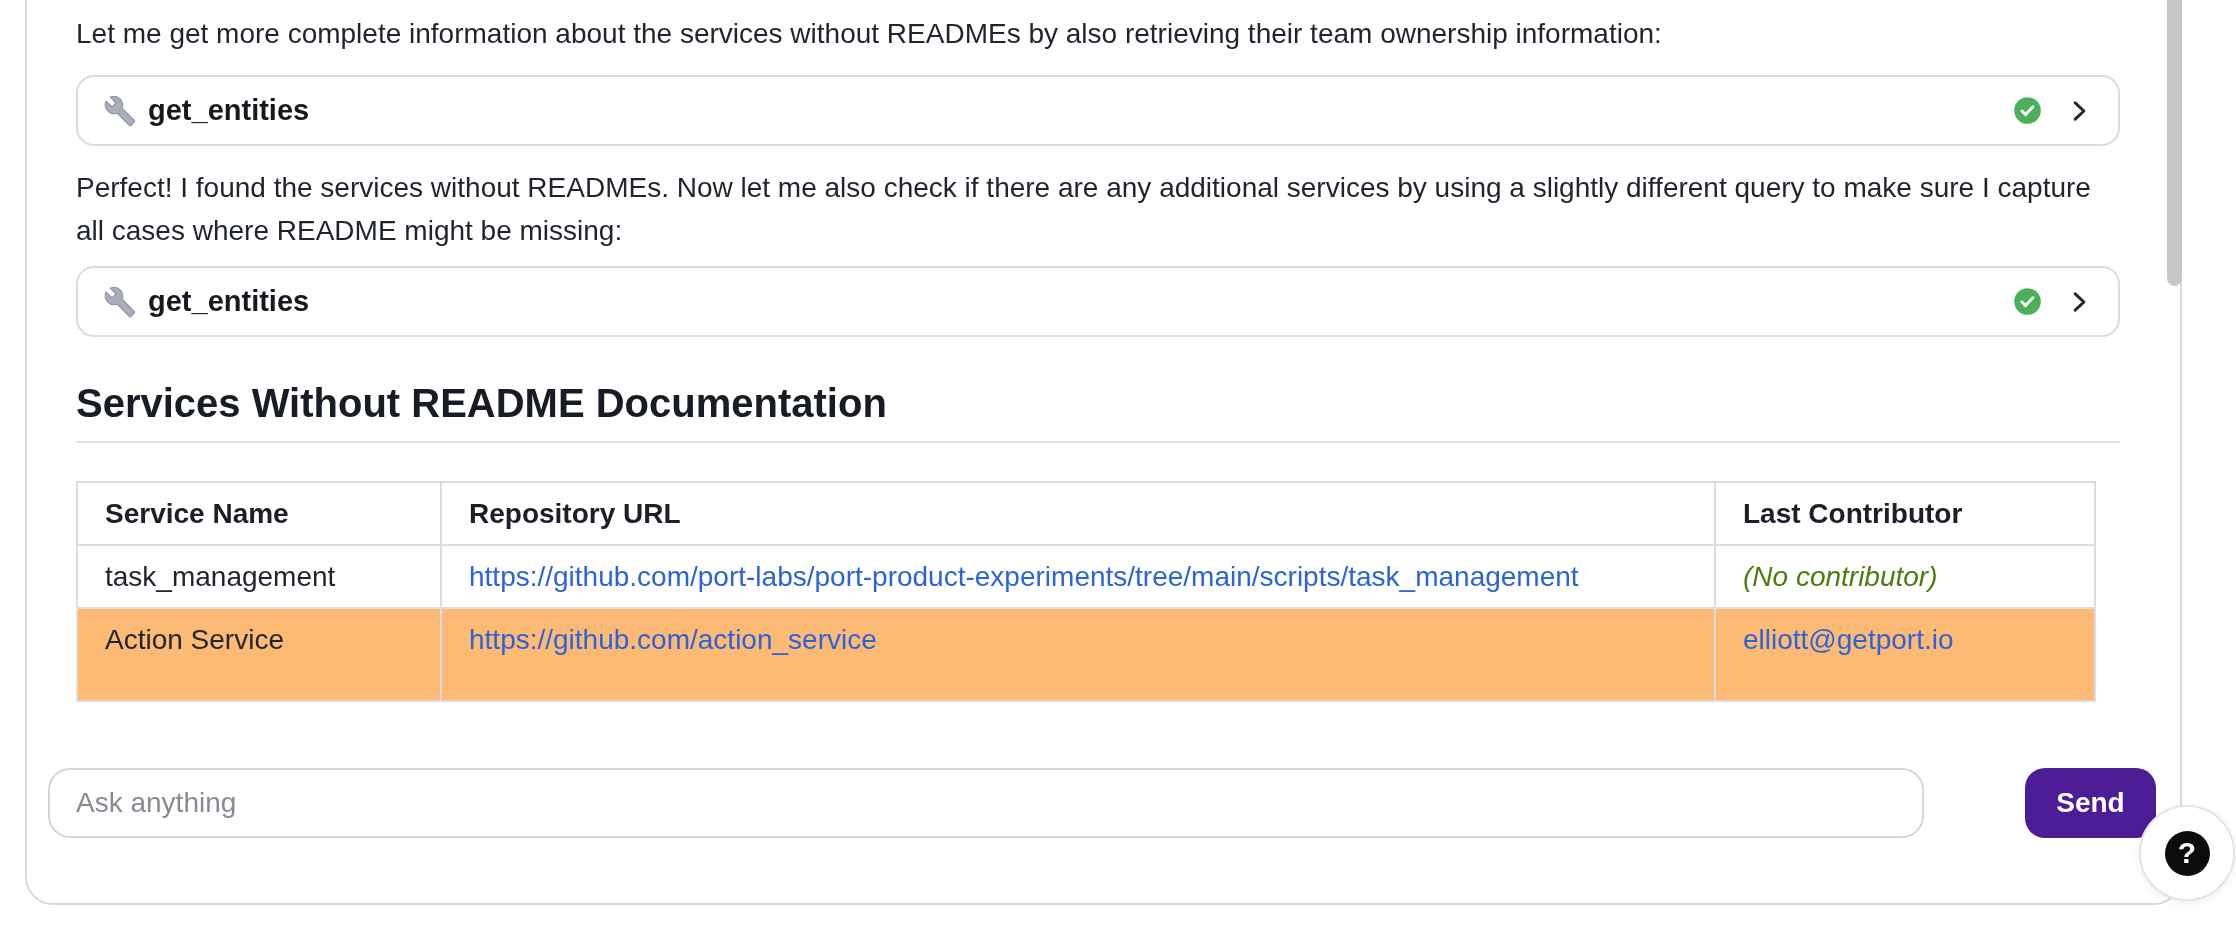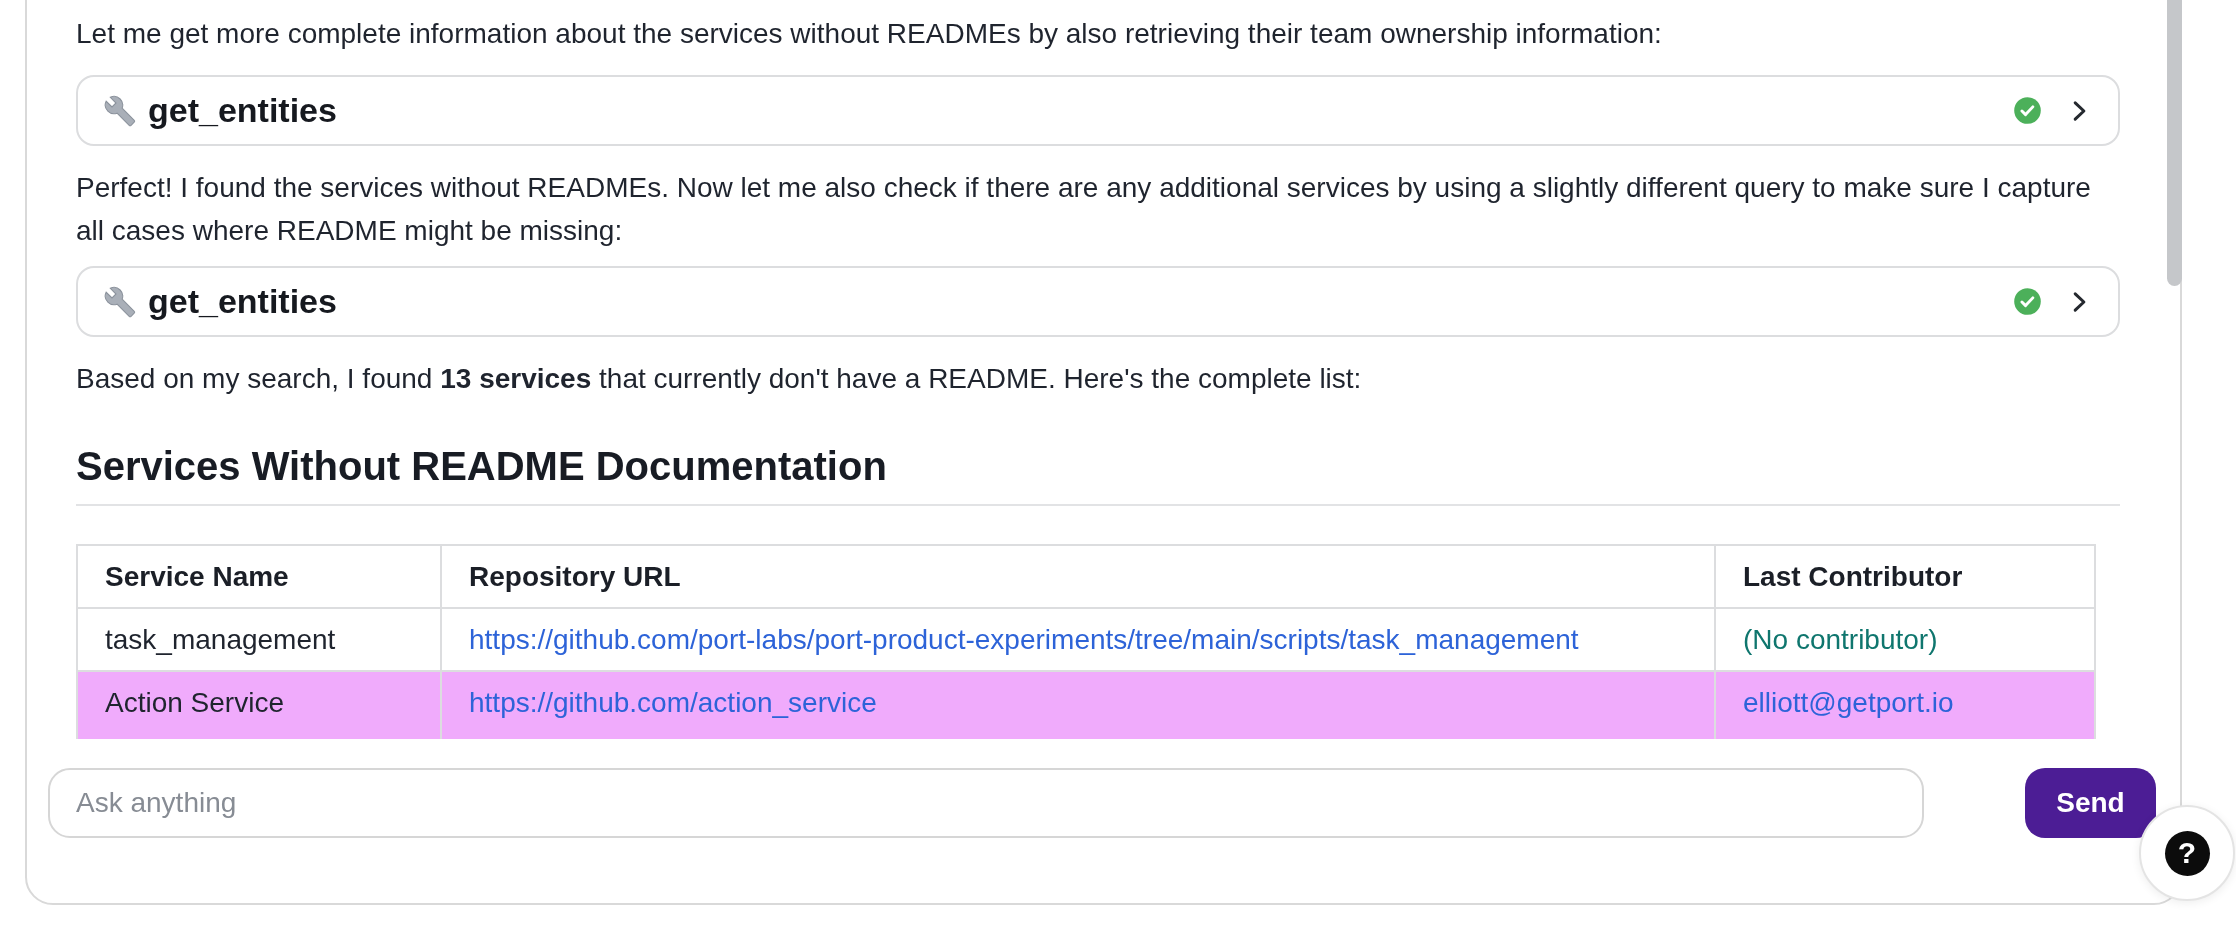--- a/index.html
+++ b/index.html
@@ -14,42 +14,42 @@
   .chat-clip { position:absolute; left:0; top:0; width:100%; height:777px;
                overflow:hidden; padding:50px 60px 0 49px; }
 
   .msg { font-size:28px; line-height:43px; color:#1f242e; }
   .msg b { font-weight:700; }
 
   .toolbox { display:flex; align-items:center; height:71px; margin-top:20px;
              border:2px solid #dcdddf; border-radius:18px; background:#fff;
              padding:0 26px; cursor:pointer; }
   .toolbox + .msg { margin-top:20px; }
-  .tool-label { font-size:34px; font-weight:700; color:#16191f; margin-left:12px; }
+  .tool-label { font-size:29px; font-weight:700; color:#16191f; margin-left:12px; }
   .tool-right { margin-left:auto; display:flex; align-items:center; gap:24px; }
   .wrench { width:32px; height:32px; }
   .check-badge { width:29px; height:29px; }
   .chev { width:26px; height:26px; }
 
   .mt-box2 { margin-top:14px; }
   .mt-p3 { margin-top:22px; }
 
   h2.section-title { margin-top:42px; font-size:40px; line-height:48px; font-weight:700; color:#181c24; }
   hr.rule { border:none; border-top:2px solid #e2e3e5; margin-top:14px; }
 
   table.svc { border-collapse:collapse; margin-top:38px; table-layout:fixed; width:2018px; }
   table.svc th, table.svc td { border:2px solid #dcdddf; text-align:left;
         font-size:28px; line-height:33px; padding:14px 27px; vertical-align:middle; }
   table.svc th { font-weight:700; color:#1b1f27; }
   col.c1 { width:364px; } col.c2 { width:1274px; } col.c3 { width:380px; }
-  tr.row-alt td { background:#f0abfc; }
+  tr.row-alt td { background:#fdba74; }
   tr.row-last td { padding-bottom:44px; }
   td.svc-name { font-weight:400; }
   a.cell-link { color:#2d63d8; text-decoration:none; cursor:pointer; }
-  .contrib-italic { color:#0f766e;margin-top:28px; }
+  .contrib-italic { font-style:italic; color:#4d7c0f;margin-top:28px; }
 
   
   .ask-input { position:absolute; left:48px; top:768px; width:1876px; height:70px;
                border:2px solid #d6d6d6; border-radius:22px; font-size:28px;
                padding:0 26px; color:#1f242e; outline:none; background:#fff;
                font-family:"Liberation Sans", sans-serif; }
   .ask-input::placeholder { color:#878c94; }
   .send-btn { position:absolute; left:2025px; top:768px; width:131px; height:70px;
               background:#4c1d95; color:#ffffff; border:none; border-radius:20px;
               font-size:28px; font-weight:700; cursor:pointer;
@@ -106,21 +106,20 @@
           <svg class="check-badge" viewBox="0 0 24 24">
             <circle cx="12" cy="12" r="11" fill="#4cb05a"></circle>
             <path d="M7.4 12.4l3 3 6-6.4" fill="none" stroke="#fff" stroke-width="2.4" stroke-linecap="round" stroke-linejoin="round"></path>
           </svg>
           <svg class="chev" viewBox="0 0 24 24">
             <path d="M8.5 4.5l8 7.5-8 7.5" fill="none" stroke="#25292f" stroke-width="2.8" stroke-linecap="round" stroke-linejoin="round"></path>
           </svg>
         </span>
       </div>
 
-      <p class="msg mt-p3"><span>Based on my search, I found </span><b>13 services</b><span> that currently don't have a README. Here's the complete list:</span></p>
 
       <h2 class="section-title">Services Without README Documentation</h2>
       <hr class="rule">
 
       <table class="svc">
         <colgroup>
             <col class="c1">
             <col class="c2">
             <col class="c3">
           </colgroup>

